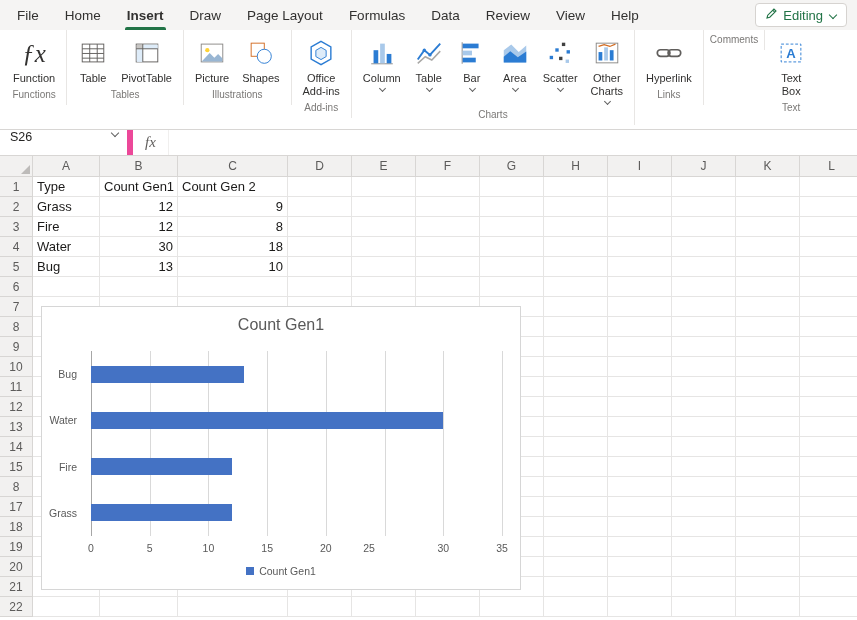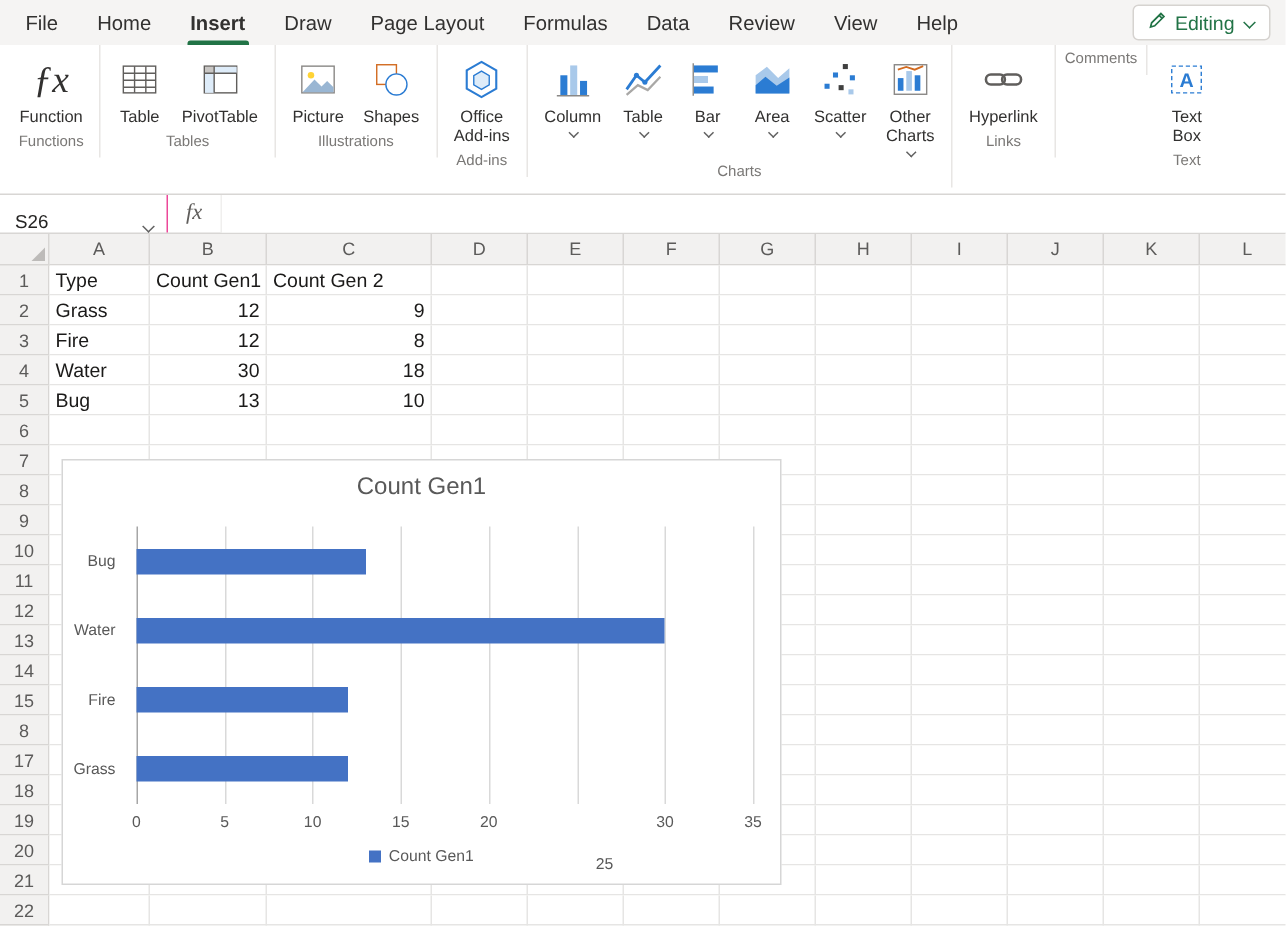--- a/index.html
+++ b/index.html
@@ -29,22 +29,22 @@
   .ric { height:32px; display:flex; align-items:center; justify-content:center; }
   .rlabel { font-size:11px; color:#323130; text-align:center; line-height:1.2; margin-top:3px; white-space:pre-line; }
   .dd { color:#616161; margin-top:1px; }
   .dd.chev { width:8px; height:6px; }
   .dd.chev::before { width:4px; height:4px; border-width:1.2px; }
   .rgroup-label { font-size:10px; color:#7a7876; text-align:center; padding:2px 0 5px; white-space:nowrap; }
   .fx-glyph { font-family:"Liberation Serif", serif; font-style:italic; font-size:25px; color:#323130; line-height:1; }
 
   
   .formulabar { height:26px; flex:none; background:#fff; border-bottom:1px solid #d8d6d4; display:flex; align-items:stretch; }
-  .namebox { width:112px; flex:none; display:flex; align-items:flex-end; justify-content:space-between; padding:0 8px 0 10px;
-             border-right:1px solid #ec4899; font-size:12.5px; cursor:pointer; }
+  .namebox { width:133px; flex:none; display:flex; align-items:flex-start; justify-content:space-between; padding:0 8px 0 10px;
+             border-right:6px solid #ec4899; font-size:12.5px; cursor:pointer; }
   .namebox .chev, .editing-btn .chev { color:currentColor; }
   .namebox .chev { color:#616161; }
   .fxbtn { width:36px; flex:none; display:flex; align-items:center; justify-content:center; font-family:"Liberation Serif", serif;
            font-style:italic; font-size:15px; color:#605e5c; border-right:1px solid #f0efee; cursor:pointer; }
   .formula-input { flex:1; border:none; outline:none; font:13px "Liberation Sans", sans-serif; padding:0 6px; color:#252423; }
 
   
   .sheet { flex:1; position:relative; overflow:hidden; background:#fff; }
   .grow { display:flex; }
   .gh { flex:none; background:#f2f1f0; color:#5c5b5a; font-size:12px; display:flex; align-items:center; justify-content:center;
@@ -664,21 +664,21 @@
         </div>
       <div class="legend" style="top: 258px;">
         <span class="legend-swatch" style="background: rgb(68, 114, 196);"></span>
         <span>Count Gen1</span>
       </div>
     <div class="xtick" style="left: 49px; top: 235px;">0</div>
         <div class="xtick" style="left: 107.714px; top: 235px;">5</div>
         <div class="xtick" style="left: 166.429px; top: 235px;">10</div>
         <div class="xtick" style="left: 225.143px; top: 235px;">15</div>
         <div class="xtick" style="left: 283.857px; top: 235px;">20</div>
-        <div class="xtick" style="left: 361px; top: 235px; margin-top: 28px;">25</div>
+        <div class="xtick" style="left: 327px; top: 235px;">25</div>
         <div class="xtick" style="left: 401.286px; top: 235px;">30</div>
         <div class="xtick" style="left: 460px; top: 235px;">35</div>
         <div class="ytick" style="top: 44px; height: 46.25px; width: 42px;">Bug</div>
         <div class="ytick" style="top: 90.25px; height: 46.25px; width: 42px;">Water</div>
         <div class="ytick" style="top: 136.5px; height: 46.25px; width: 42px;">Fire</div>
         <div class="ytick" style="top: 182.75px; height: 46.25px; width: 42px;">Grass</div>
       </div>
   </div>
 
 </div>

